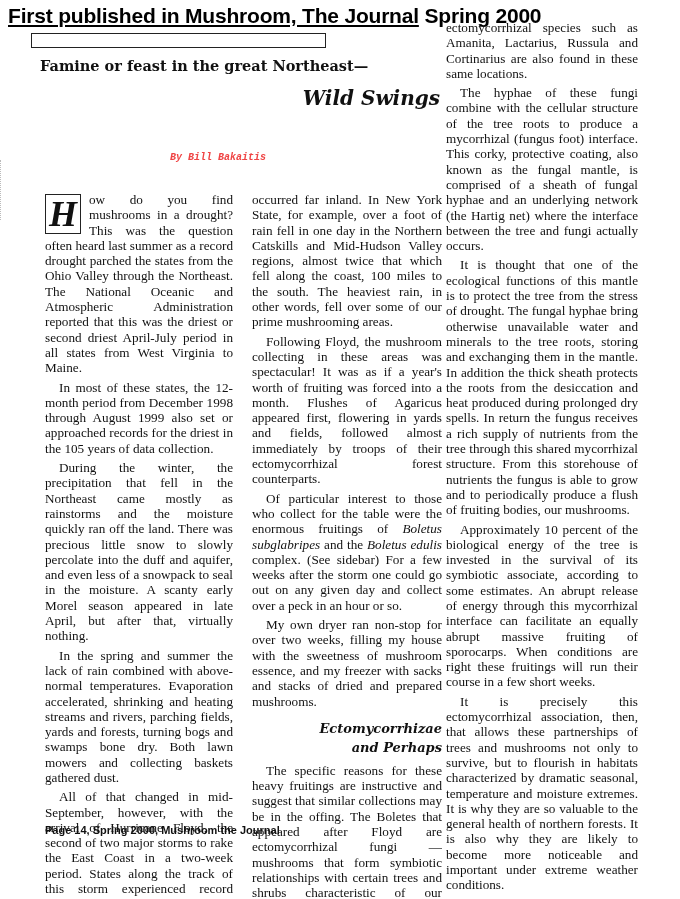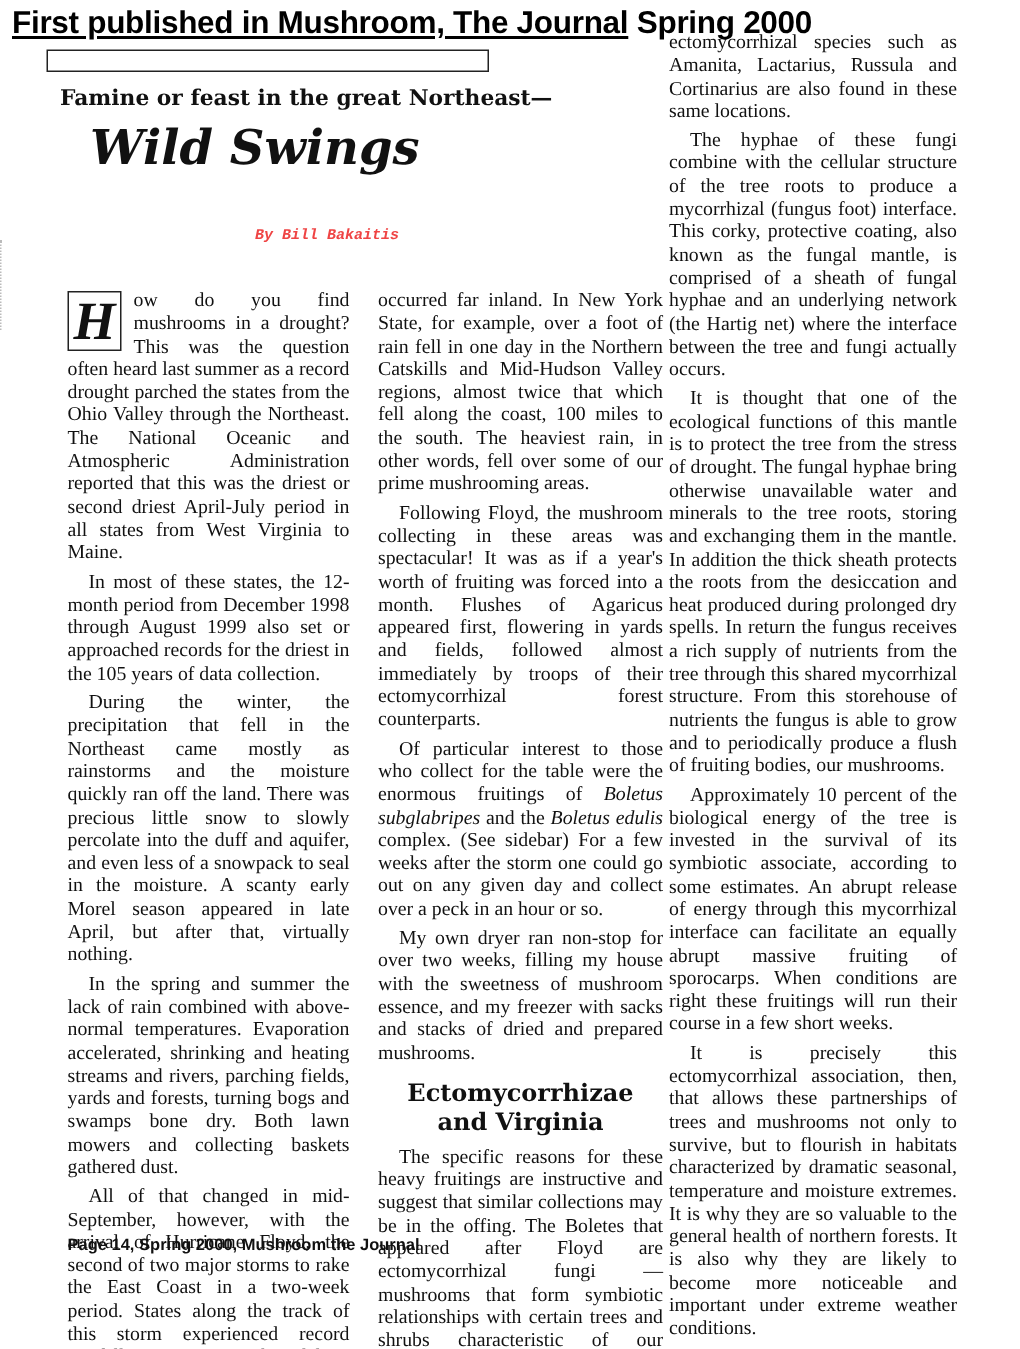--- a/index.html
+++ b/index.html
@@ -13,23 +13,23 @@
   .blank-box {
     position: absolute; left: 31px; top: 33px; width: 293px; height: 13px;
     border: 1.5px solid #222; background: #fff;
   }
   .kicker {
     position: absolute; left: 40px; top: 57px;
     font-family: "DejaVu Serif", serif; font-weight: bold;
     font-size: 14.5px; color: #111; white-space: nowrap;
   }
   .title {
-    position: absolute; left: 60px; top: 83px; width: 380px; text-align: left;
+    position: absolute; left: 60px; top: 83px; width: 380px; text-align: right;
     font-family: "DejaVu Serif", serif; font-style: italic; font-weight: bold;
-    font-size: 32px; line-height: 30px; color: #111;
+    font-size: 20px; line-height: 30px; color: #111;
   }
   .byline {
     position: absolute; left: 170px; top: 152px;
     font-family: Liberation Mono, monospace; font-style: italic; font-weight: bold;
     font-size: 10px; color: #ef4444; white-space: nowrap;
   }
   .col {
     position: absolute;
     font-family: "Liberation Serif", serif; font-size: 13.2px; line-height: 15.3px;
     text-align: justify; color: #111;
@@ -39,22 +39,22 @@
   .col1 { left: 45px; top: 192px; width: 188px; }
   .col2 { left: 252px; top: 192px; width: 190px; }
   .col3 { left: 446px; top: 20px; width: 192px; }
   .dropcap {
     float: left; width: 34px; height: 38px; border: 1.5px solid #222;
     margin: 2px 8px 0 0; text-align: center;
     font-family: "Liberation Serif", serif; font-style: italic; font-weight: bold;
     font-size: 36px; line-height: 38px;
   }
   .subhead {
-    font-family: "DejaVu Serif", serif; font-weight: bold;
-    font-size: 16px; line-height: 19px; margin: 10px 0 6px 0; text-align: center;
+    font-family: "DejaVu Serif", serif; font-style: italic; font-weight: bold;
+    font-size: 13px; line-height: 19px; margin: 10px 0 6px 0; text-align: right;
   }
   .footer {
     position: absolute; left: 45px; top: 824px;
     font-family: "Liberation Sans", sans-serif; font-weight: bold; font-size: 11px;
     color: #111; white-space: nowrap;
   }
   .scan-edge {
     position: absolute; left: 0; top: 160px; width: 2px; height: 60px;
     border-left: 1px dotted #bbb;
   }
@@ -85,21 +85,21 @@
 
 </div>
 
 <div class="col col2">
   <p class="noindent">occurred far inland. In New York State, for example, over a foot of rain fell in one day in the Northern Catskills and Mid-Hudson Valley regions, almost twice that which fell along the coast, 100 miles to the south. The heaviest rain, in other words, fell over some of our prime mushrooming areas.</p>
   <p>Following Floyd, the mushroom collecting in these areas was spectacular! It was as if a year's worth of fruiting was forced into a month. Flushes of Agaricus appeared first, flowering in yards and fields, followed almost immediately by troops of their ectomycorrhizal forest counterparts.</p>
   <p><span>Of particular interest to those who collect for the table were the enormous fruitings of </span><i>Boletus subglabripes</i><span> and the </span><i>Boletus edulis</i><span> complex. (See sidebar) For a few weeks after the storm one could go out on any given day and collect over a peck in an hour or so.</span></p>
   <p>My own dryer ran non-stop for over two weeks, filling my house with the sweetness of mushroom essence, and my freezer with sacks and stacks of dried and prepared mushrooms.</p>
   <div class="subhead">
     <div>Ectomycorrhizae</div>
-    <div>and Virginia</div>
+    <div>and Perhaps</div>
   </div>
   <p>The specific reasons for these heavy fruitings are instructive and suggest that similar collections may be in the offing. The Boletes that appeared after Floyd are ectomycorrhizal fungi — mushrooms that form symbiotic relationships with certain trees and shrubs characteristic of our temperate and boreal forests. Collectors look for and find them under Oak, Poplar, Birch, Pine, Firs and Laurel. Other</p>
 </div>
 
 <div class="col col3">
   <p class="noindent">ectomycorrhizal species such as Amanita, Lactarius, Russula and Cortinarius are also found in these same locations.</p>
   <p>The hyphae of these fungi combine with the cellular structure of the tree roots to produce a mycorrhizal (fungus foot) interface. This corky, protective coating, also known as the fungal mantle, is comprised of a sheath of fungal hyphae and an underlying network (the Hartig net) where the interface between the tree and fungi actually occurs.</p>
   <p>It is thought that one of the ecological functions of this mantle is to protect the tree from the stress of drought. The fungal hyphae bring otherwise unavailable water and minerals to the tree roots, storing and exchanging them in the mantle. In addition the thick sheath protects the roots from the desiccation and heat produced during prolonged dry spells. In return the fungus receives a rich supply of nutrients from the tree through this shared mycorrhizal structure. From this storehouse of nutrients the fungus is able to grow and to periodically produce a flush of fruiting bodies, our mushrooms.</p>
   <p>Approximately 10 percent of the biological energy of the tree is invested in the survival of its symbiotic associate, according to some estimates. An abrupt release of energy through this mycorrhizal interface can facilitate an equally abrupt massive fruiting of sporocarps. When conditions are right these fruitings will run their course in a few short weeks.</p>
   <p>It is precisely this ectomycorrhizal association, then, that allows these partnerships of trees and mushrooms not only to survive, but to flourish in habitats characterized by dramatic seasonal, temperature and moisture extremes. It is why they are so valuable to the general health of northern forests. It is also why they are likely to become more noticeable and important under extreme weather conditions.</p>

